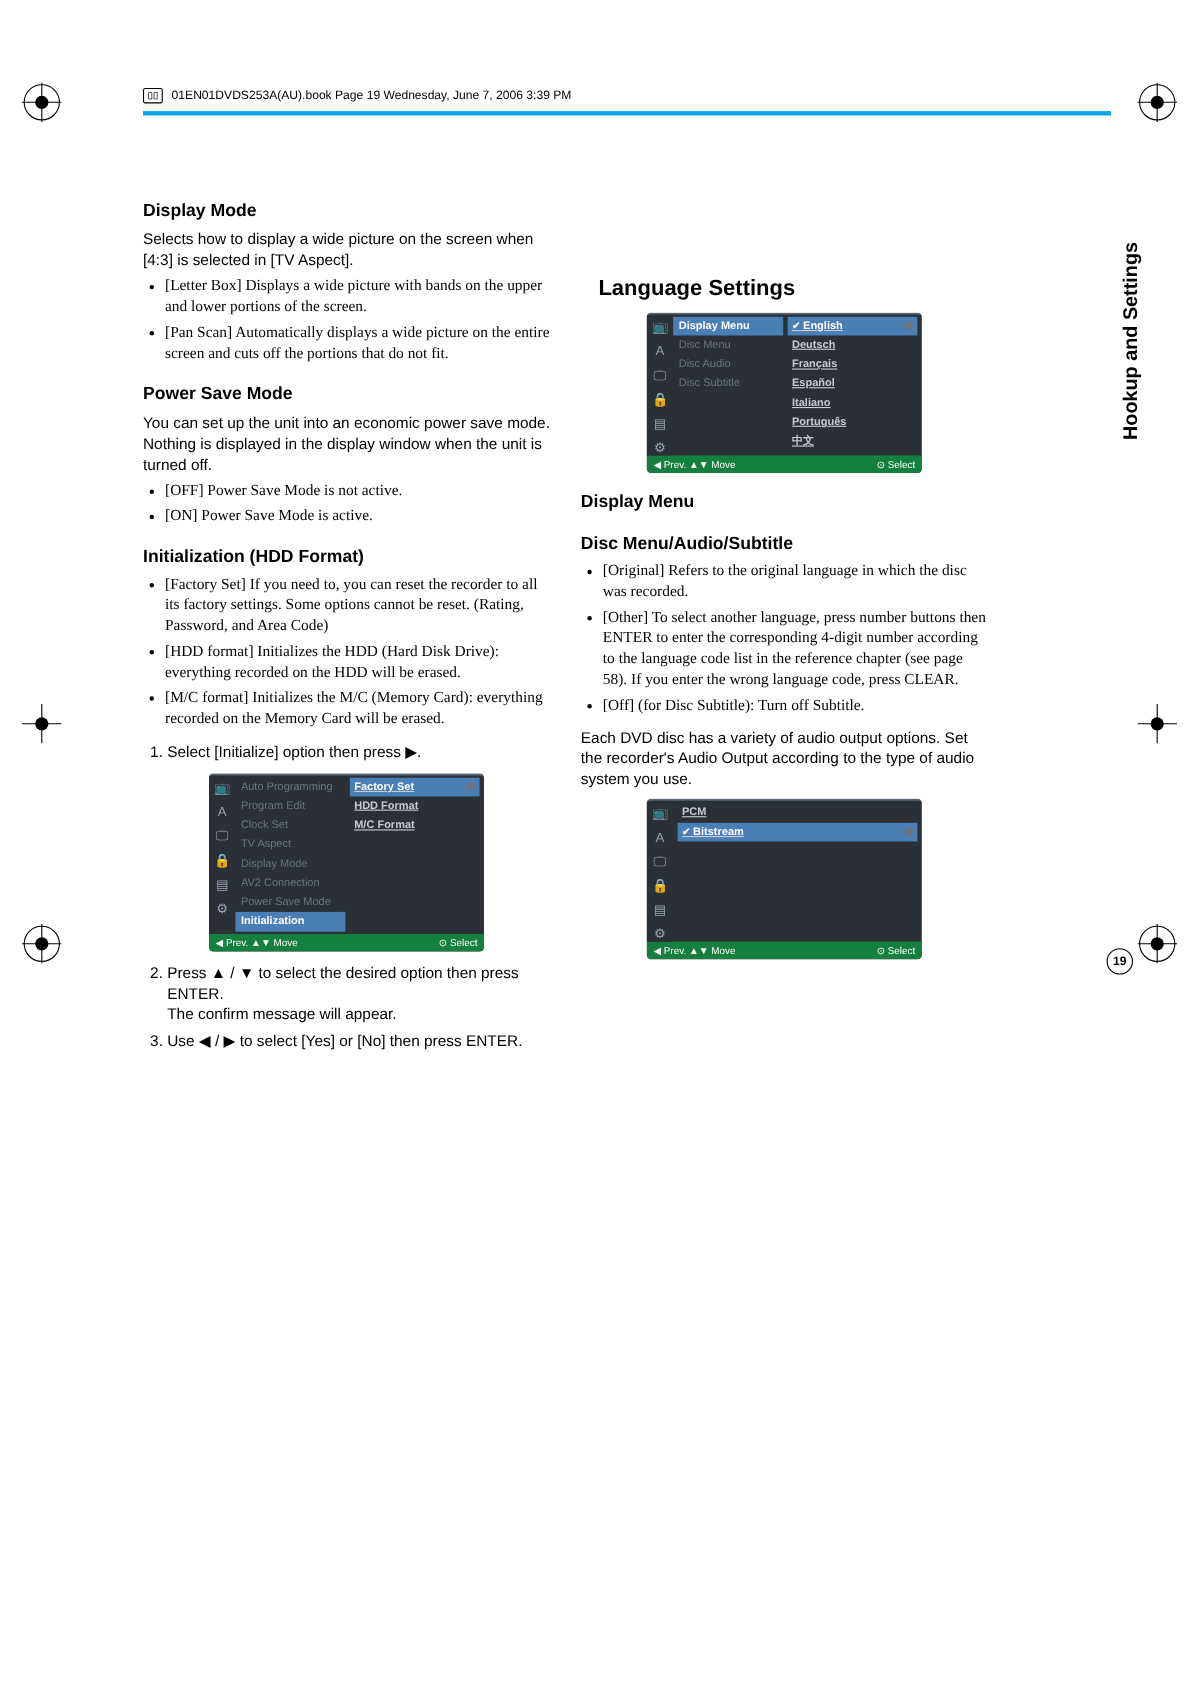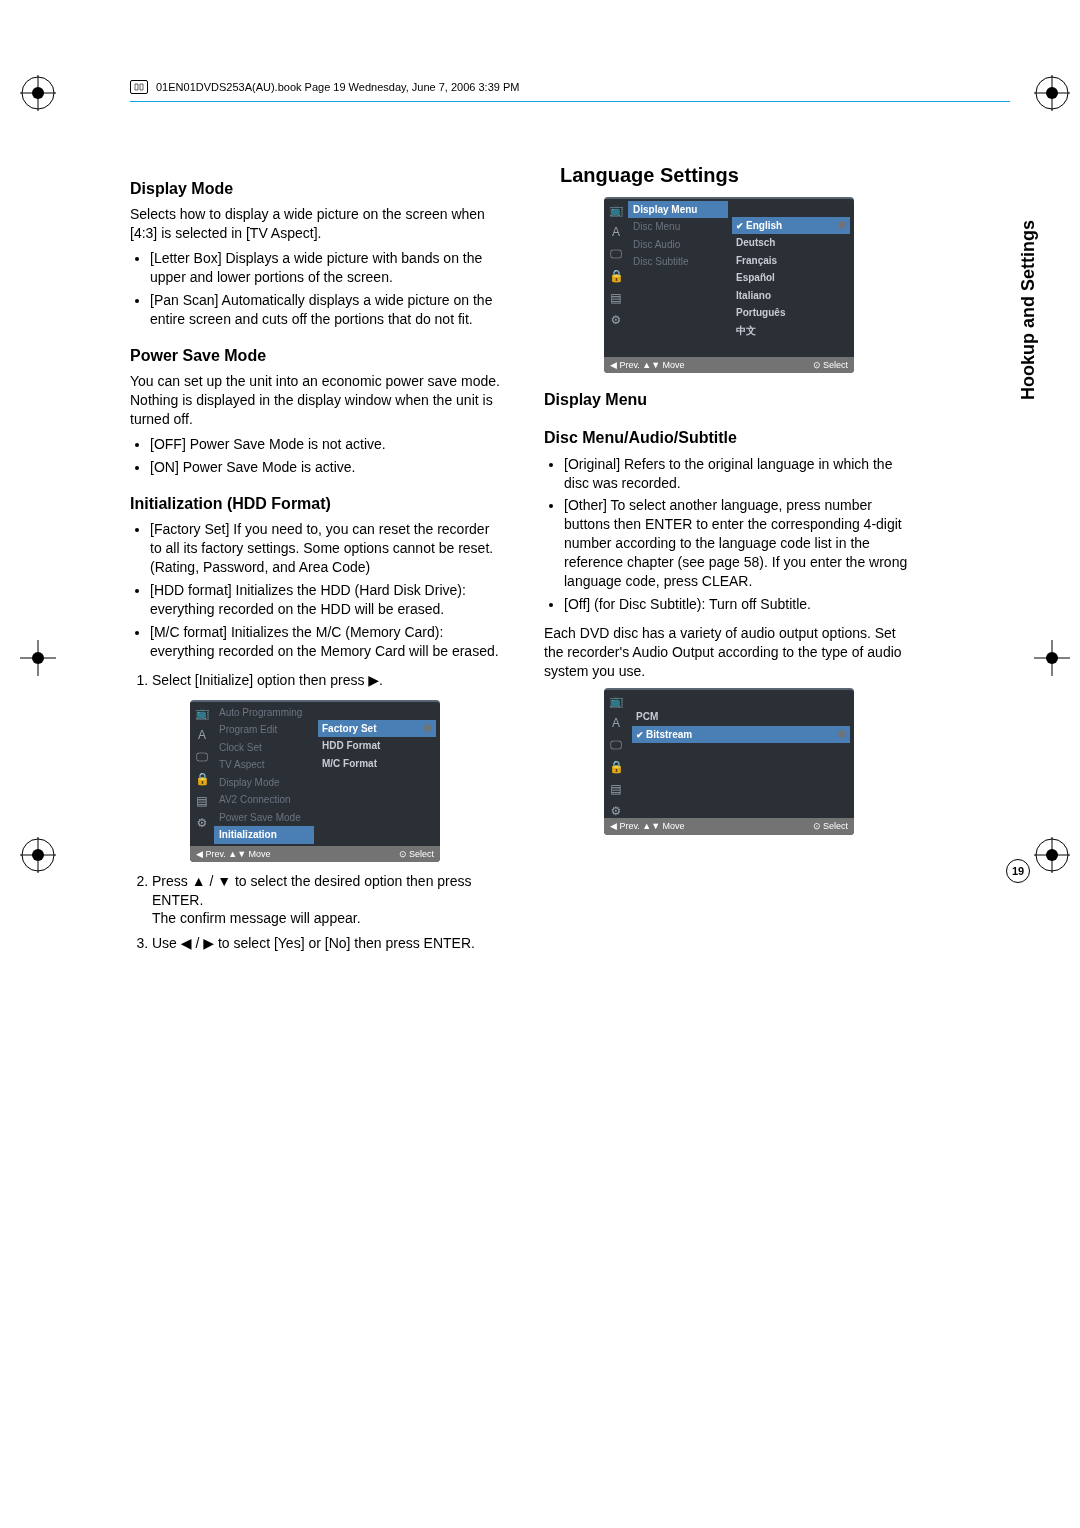--- a/index.html
+++ b/index.html
@@ -11,57 +11,58 @@
     width: 1080px;
     font-size: 14px;
     line-height: 1.35;
   }
   .page {
     padding: 80px 70px 40px 130px;
     position: relative;
   }
   .book-header {
     font-size: 11px;
-    border-bottom: 1px solid #0ea5e9;
+    border-bottom: 4px solid #0ea5e9;
     padding-bottom: 6px;
     margin-bottom: 60px;
     color: #000;
     display: flex;
     align-items: center;
   }
   .book-header-icon {
     width: 16px; height: 12px;
     border: 1px solid #000;
     border-radius: 2px;
     display: inline-flex;
     align-items: center;
     justify-content: center;
     margin-right: 8px;
     flex-shrink: 0;
   }
   .book-header-icon svg { width: 10px; height: 8px; }
   .cols {
     display: flex;
-    gap: 44px;
+    gap: 28px;
+    align-items: center;
   }
   .col {
     width: 370px;
   }
   h2 {
     font-size: 20px;
     font-weight: bold;
     margin: 0 0 8px 16px;
   }
   h3 {
     font-size: 16px;
     font-weight: bold;
     margin: 16px 0 6px 0;
   }
   p { margin: 6px 0; }
-  ul { margin: 4px 0 10px 0; padding-left: 20px; }
+  ul { margin: 4px 0 10px 0; padding-left: 20px; font-family: Liberation Serif, serif; }
   ul li { margin-bottom: 4px; }
   ol { margin: 4px 0 10px 0; padding-left: 22px; }
   ol li { margin-bottom: 6px; }
   .side-tab {
     position: absolute;
     right: 40px;
     top: 220px;
     writing-mode: vertical-rl;
     transform: rotate(180deg);
     font-weight: bold;
@@ -119,21 +120,22 @@
     color: #6c7480;
     white-space: nowrap;
   }
   .osd-mid div.sel {
     background: #4a7fb5;
     color: #fff;
     font-weight: bold;
   }
   .osd-right {
     flex: 1;
-    padding: 18px 4px;
+    padding: 2px 4px;
+    text-decoration: underline;
   }
   .osd-right div {
     padding: 2px 4px;
     color: #c7ccd4;
     font-weight: bold;
   }
   .osd-right div.sel {
     background: #4a7fb5;
     color: #fff;
   }
@@ -143,21 +145,21 @@
     font-size: 9px;
   }
   .osd-right div .circ {
     float: right;
     width: 8px; height: 8px;
     border-radius: 50%;
     background: #6c7480;
     margin-top: 2px;
   }
   .osd-footer {
-    background: #737373;
+    background: #15803d;
     color: #fff;
     font-size: 9px;
     padding: 2px 6px;
     display: flex;
     justify-content: space-between;
   }
   .osd-footer .navhints span { margin-right: 8px; }
   
   .crop {
     position: absolute;

